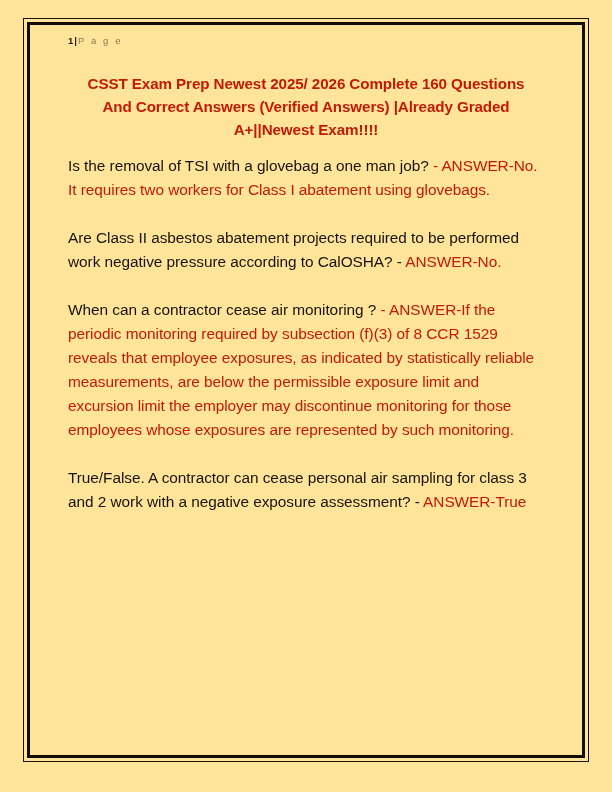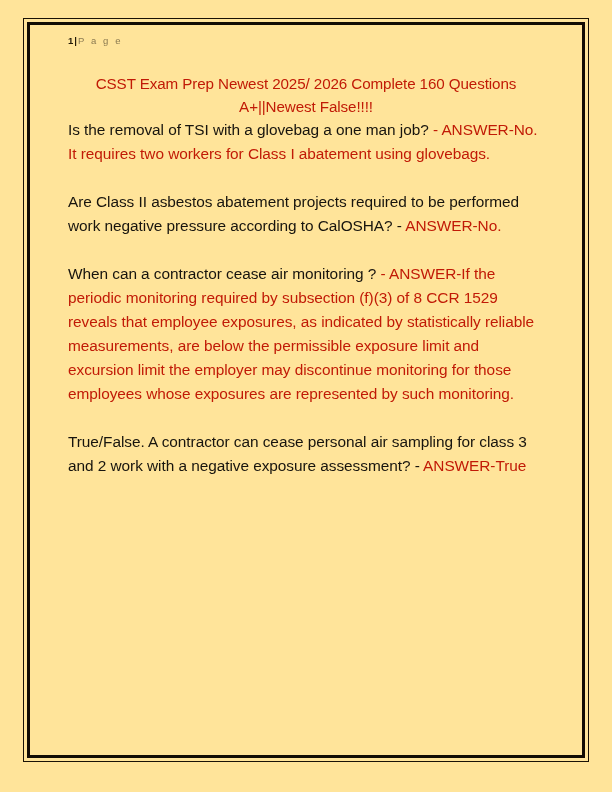--- a/index.html
+++ b/index.html
@@ -77,29 +77,30 @@
   .page-header .pg-word {
     letter-spacing: 2.1px;
     color: #8a7950;
     text-align: center;
   }
 
   
   .doc-title {
     margin-top: 24px;
     text-align: center;
-    font-weight: normal;
+    font-weight: bold;
     font-size: 15.2px;
     line-height: 23px;
     color: #c11a06;
     letter-spacing: -0.1px;
   }
 
   
   .qa-list {
+    margin-top: 13px;
   }
   .qa-block {
     font-size: 15.4px;
     line-height: 24px;
     color: #17140e;
     margin-bottom: 24px;
     letter-spacing: -0.05px;
     text-align: left;
   }
   .qa-block .q-text {
@@ -116,21 +117,22 @@
 
   <div class="border-outer"></div>
   <div class="border-inner"></div>
 
   <div class="content">
 
     <div class="page-header"><span class="pg-num">1</span><span class="pg-sep">|</span><span class="pg-word">P a g e</span></div>
 
     <div class="doc-title">
       <div>CSST Exam Prep Newest 2025/ 2026 Complete 160 Questions</div>
-      <div>A+||Newest False!!!!</div>
+      <div>And Correct Answers (Verified Answers) |Already Graded</div>
+      <div>A+||Newest Exam!!!!</div>
     </div>
 
     <div class="qa-list">
 
       <div class="qa-block"><span class="q-text">Is the removal of TSI with a glovebag a one man job? </span><span class="a-text">- ANSWER-No. It requires two workers for Class I abatement using glovebags.</span></div>
 
       <div class="qa-block"><span class="q-text">Are Class II asbestos abatement projects required to be performed work negative pressure according to CalOSHA? - </span><span class="a-text">ANSWER-No.</span></div>
 
       <div class="qa-block"><span class="q-text">When can a contractor cease air monitoring ? </span><span class="a-text">- ANSWER-If the periodic monitoring required by subsection (f)(3) of 8 CCR 1529 reveals that employee exposures, as indicated by statistically reliable measurements, are below the permissible exposure limit and excursion limit the employer may discontinue monitoring for those employees whose exposures are represented by such monitoring.</span></div>
 

